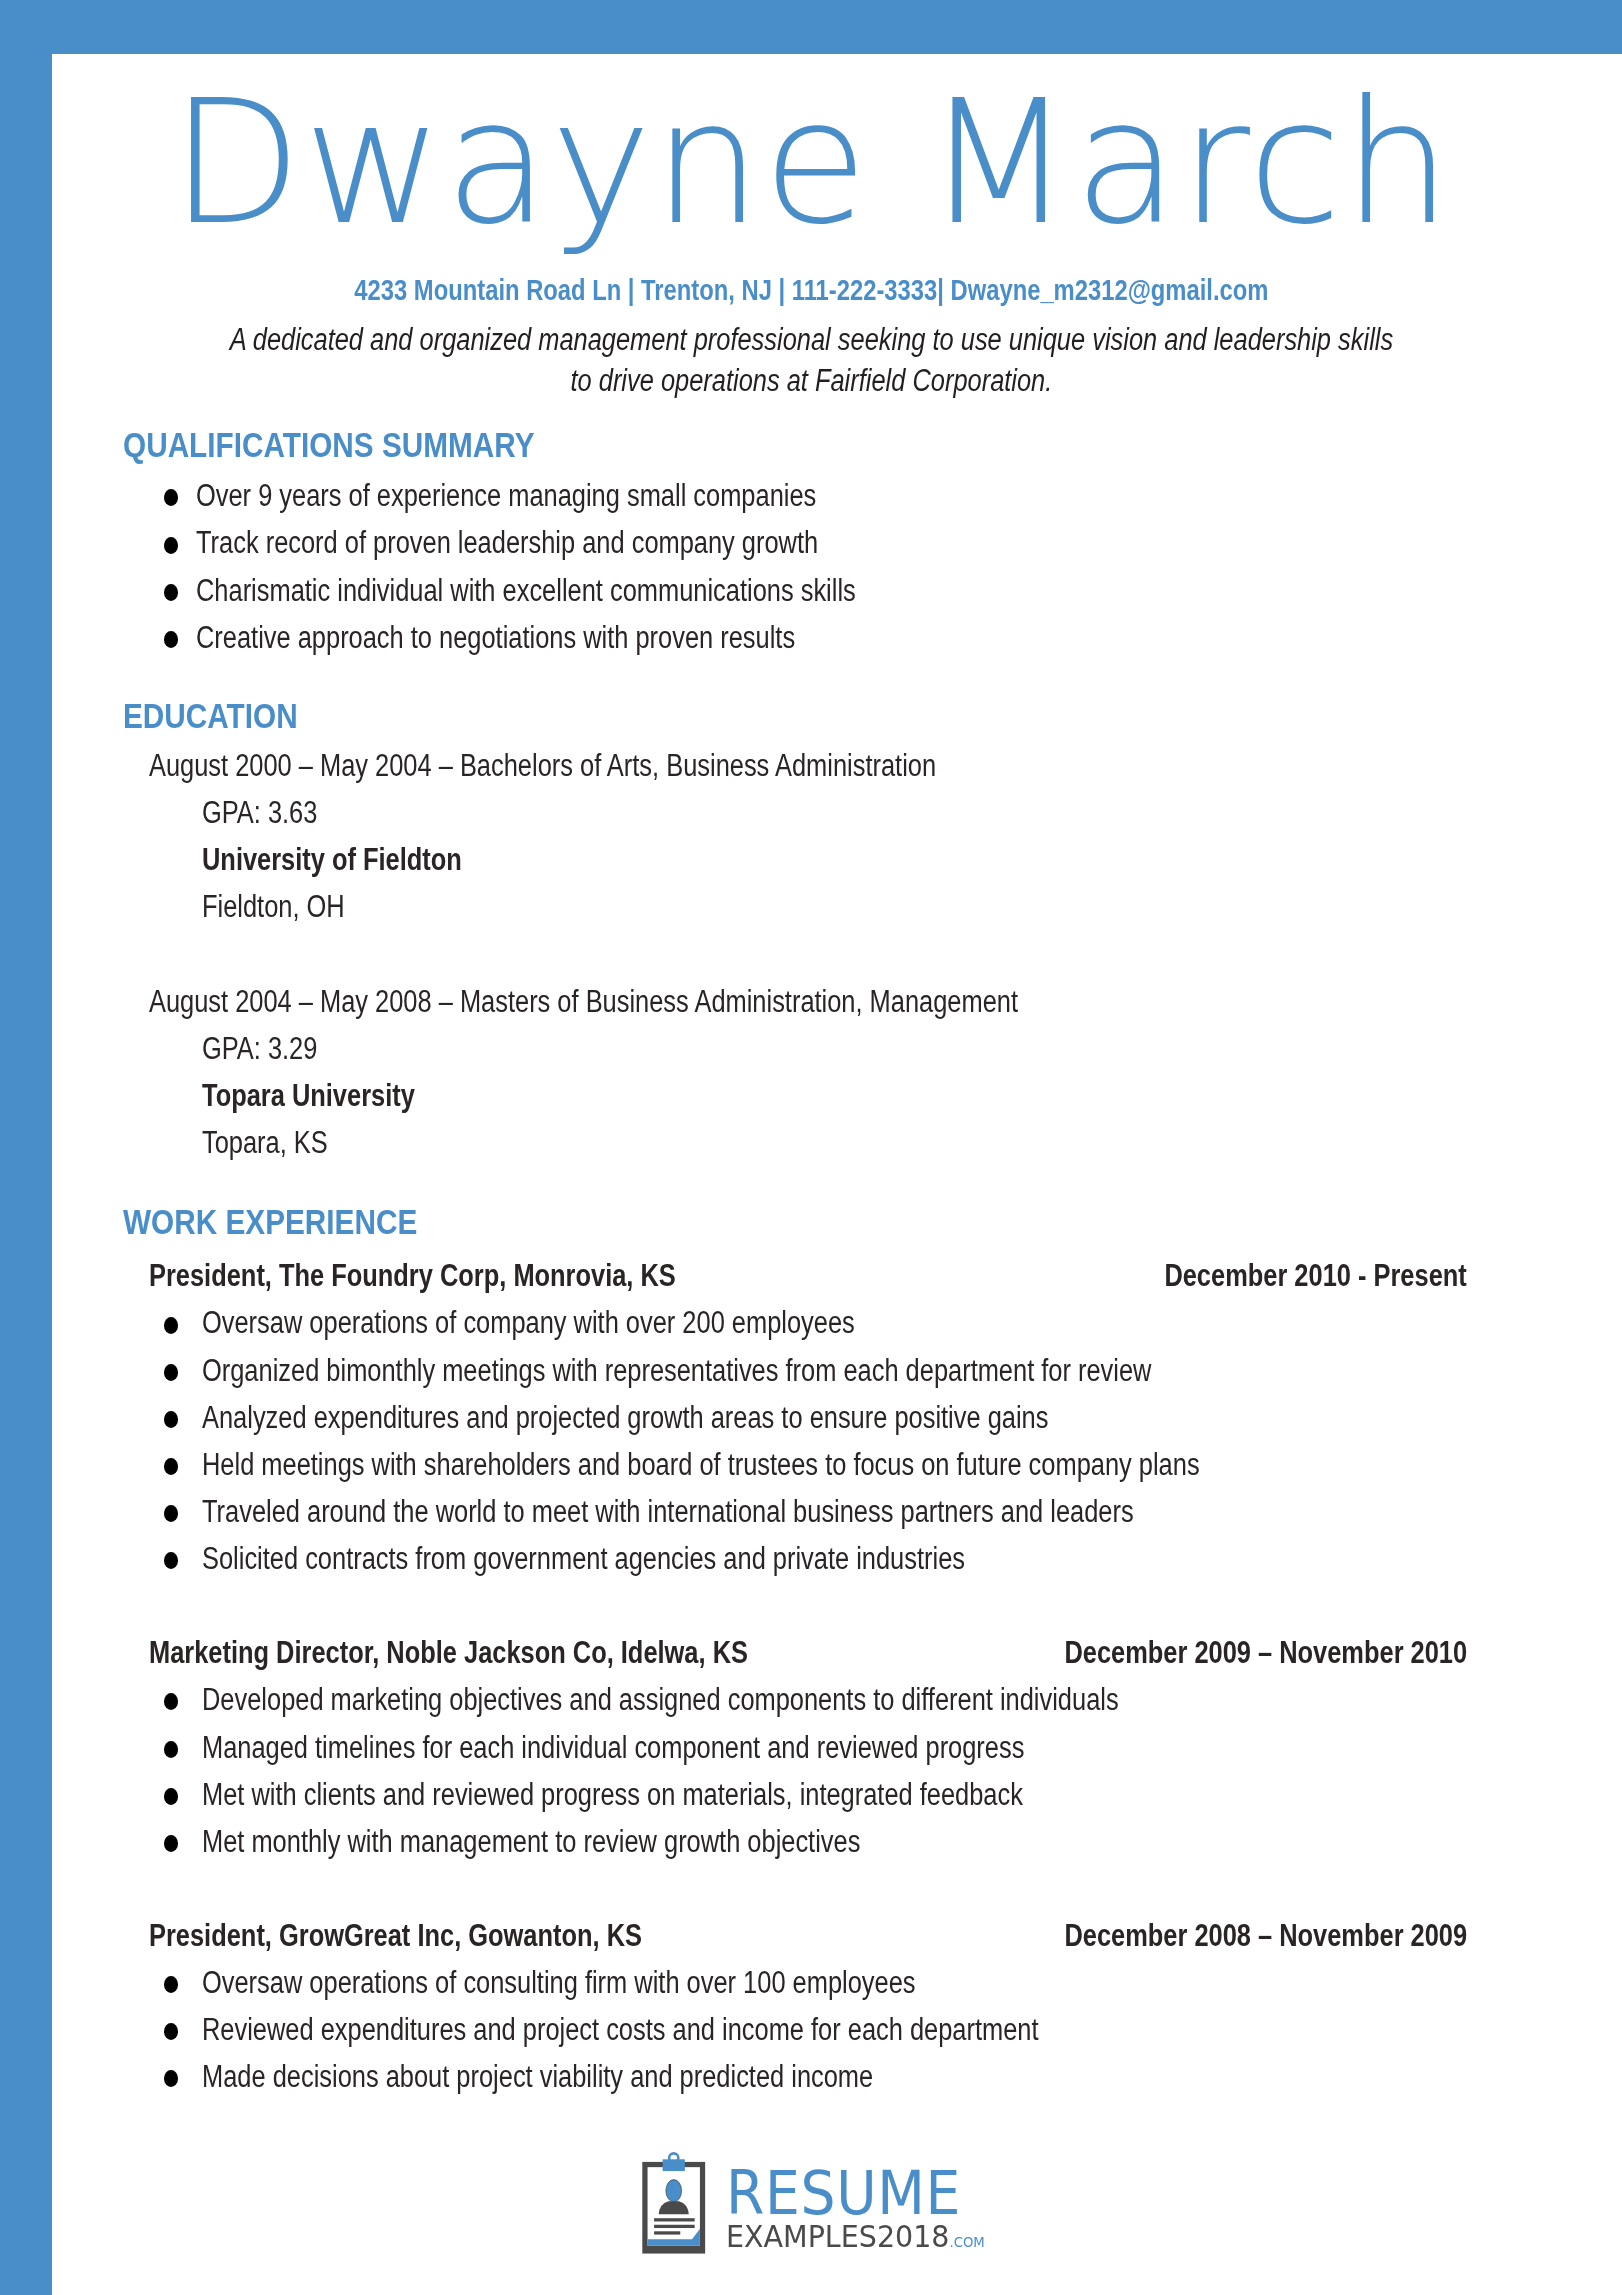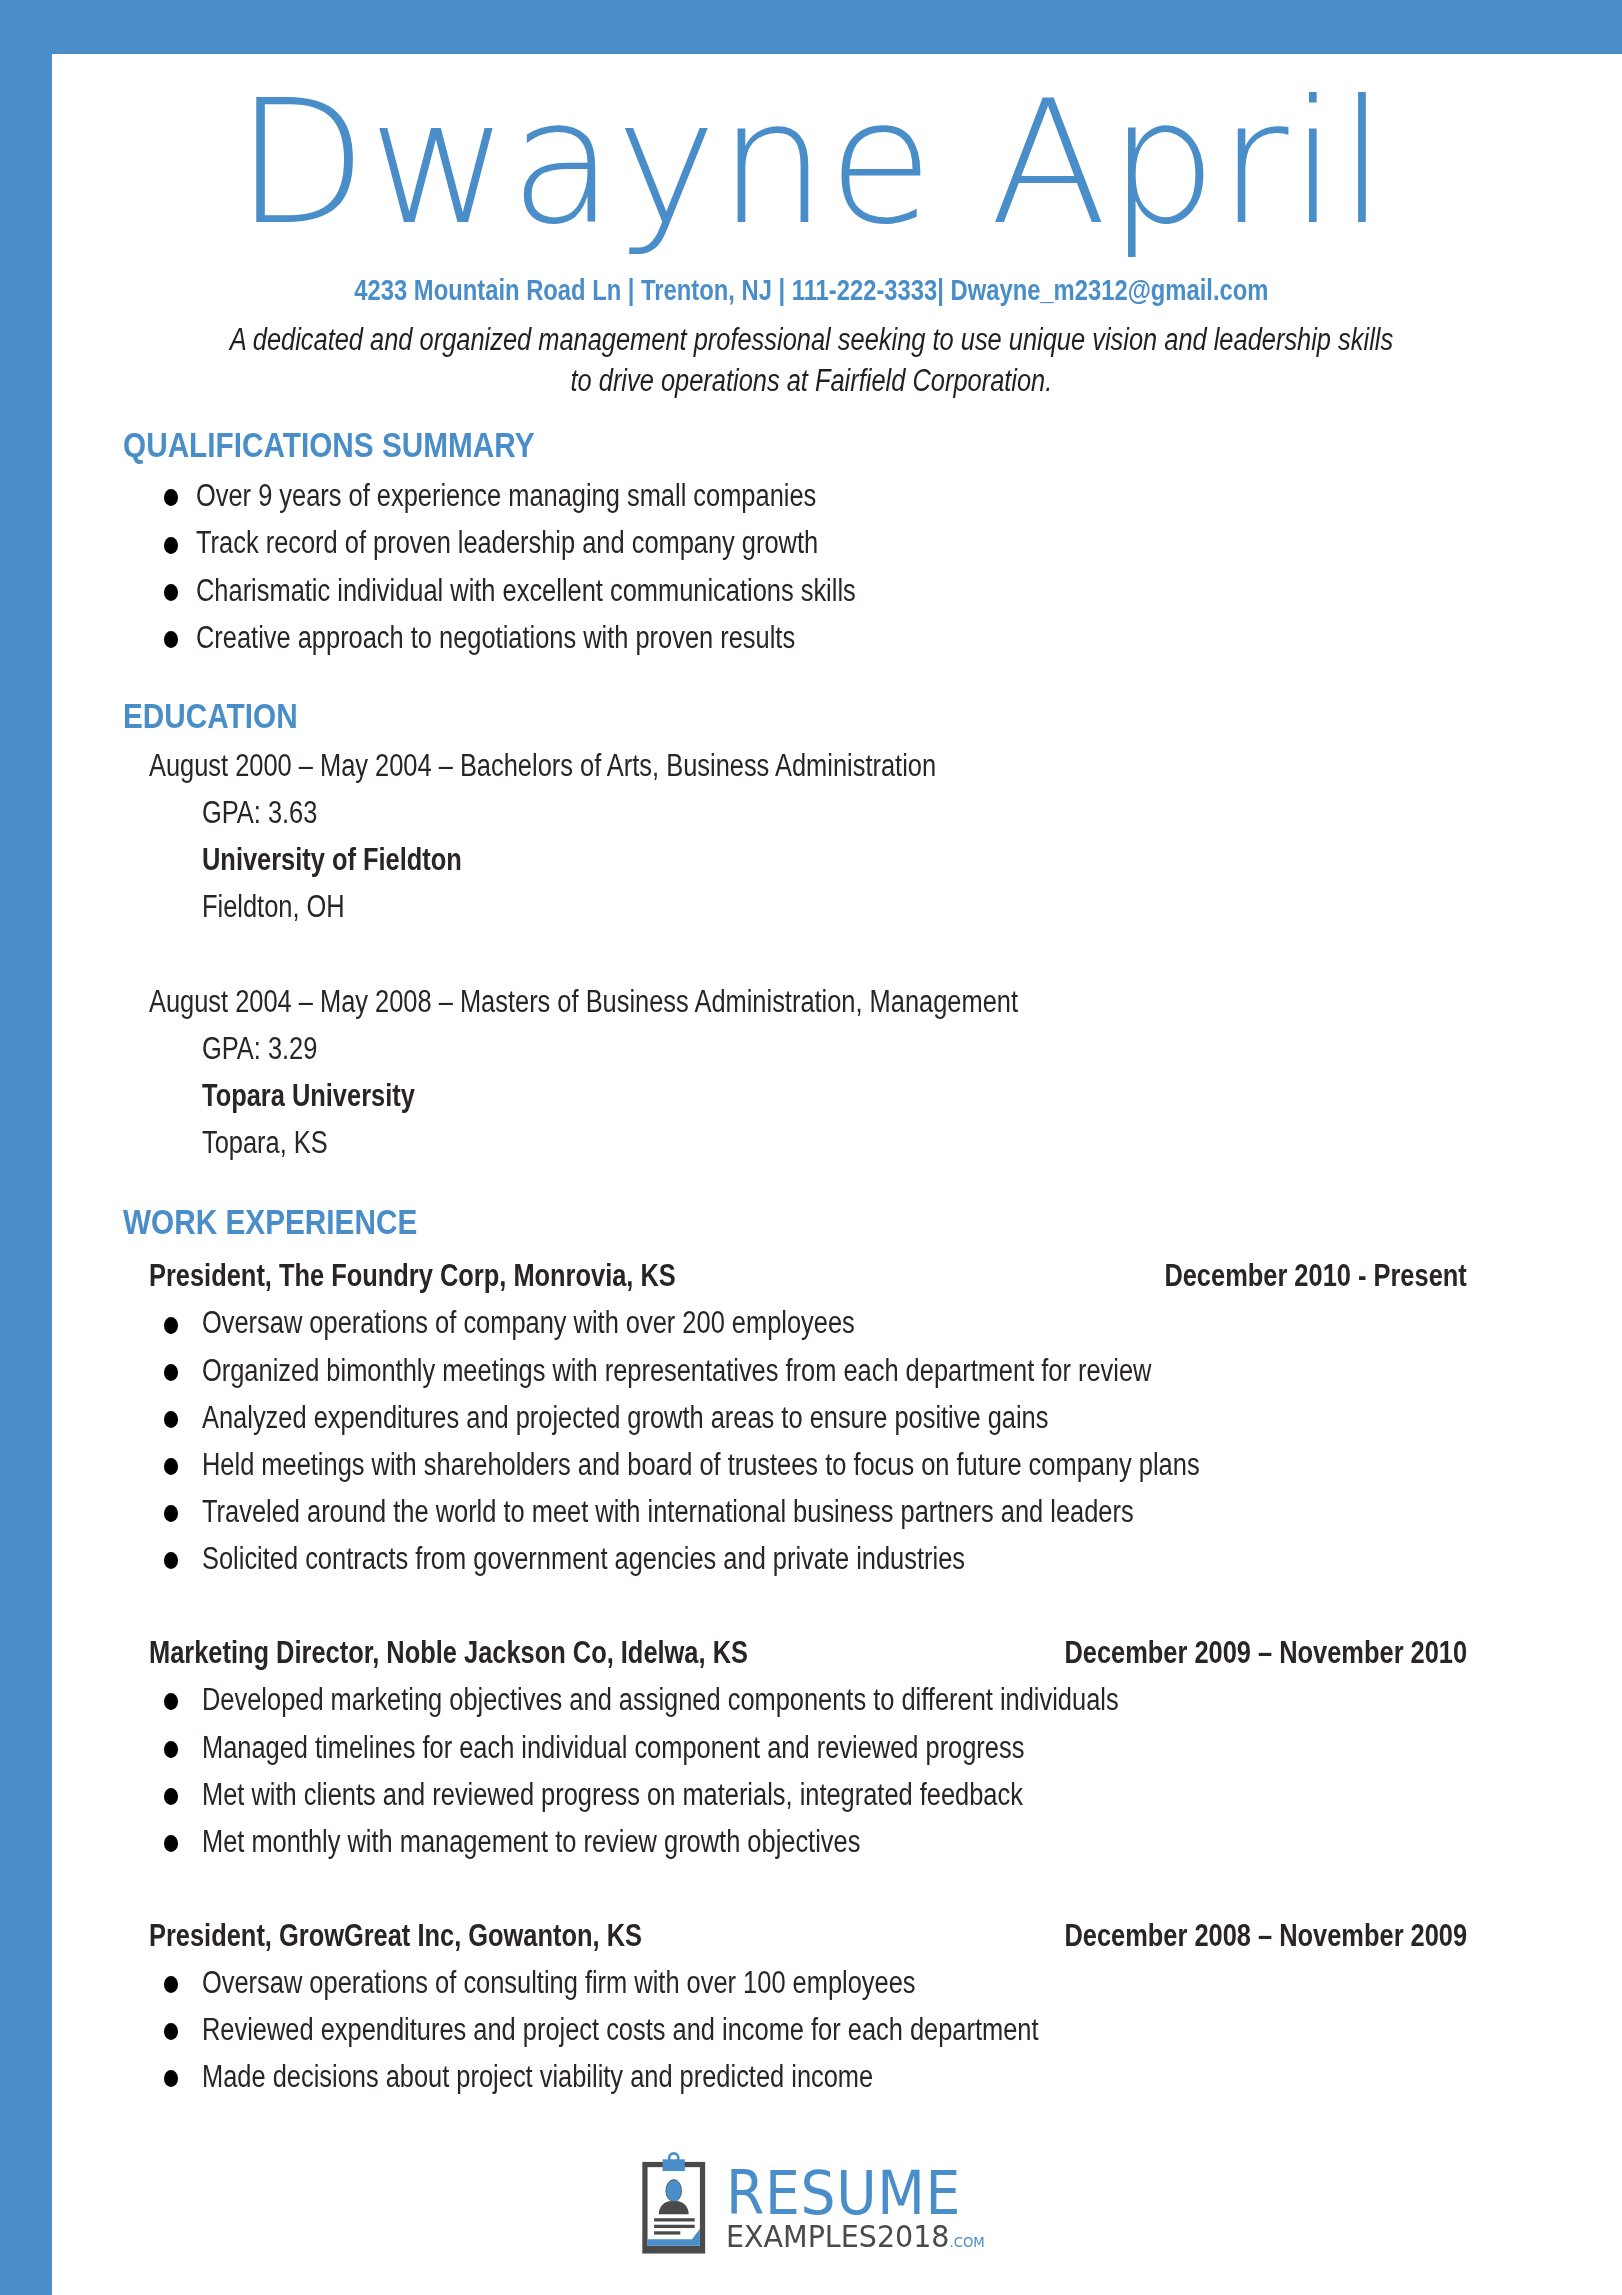--- a/index.html
+++ b/index.html
@@ -63,21 +63,21 @@
       transform: scaleX(0.92); transform-origin: 0 0; white-space: nowrap;
     }
     .logo-com { font-size: 14.4px; color: #4a8ec9; }
   </style>
 </head>
 <body>
 
 <div class="frame-top"></div>
 <div class="frame-left"></div>
 
-<div class="name">Dwayne April</div>
+<div class="name">Dwayne March</div>
 <div class="contact">4233 Mountain Road Ln | Trenton, NJ | 111-222-3333| Dwayne_m2312@gmail.com</div>
 <div class="objective">
   <div>A dedicated and organized management professional seeking to use unique vision and leadership skills</div>
   <div>to drive operations at Fairfield Corporation.</div>
 </div>
 
 <div class="section-title" style="top:424px">QUALIFICATIONS SUMMARY</div>
 <div>
   <div>
     <span class="bullet-dot" style="left:164px;top:489px"></span>

